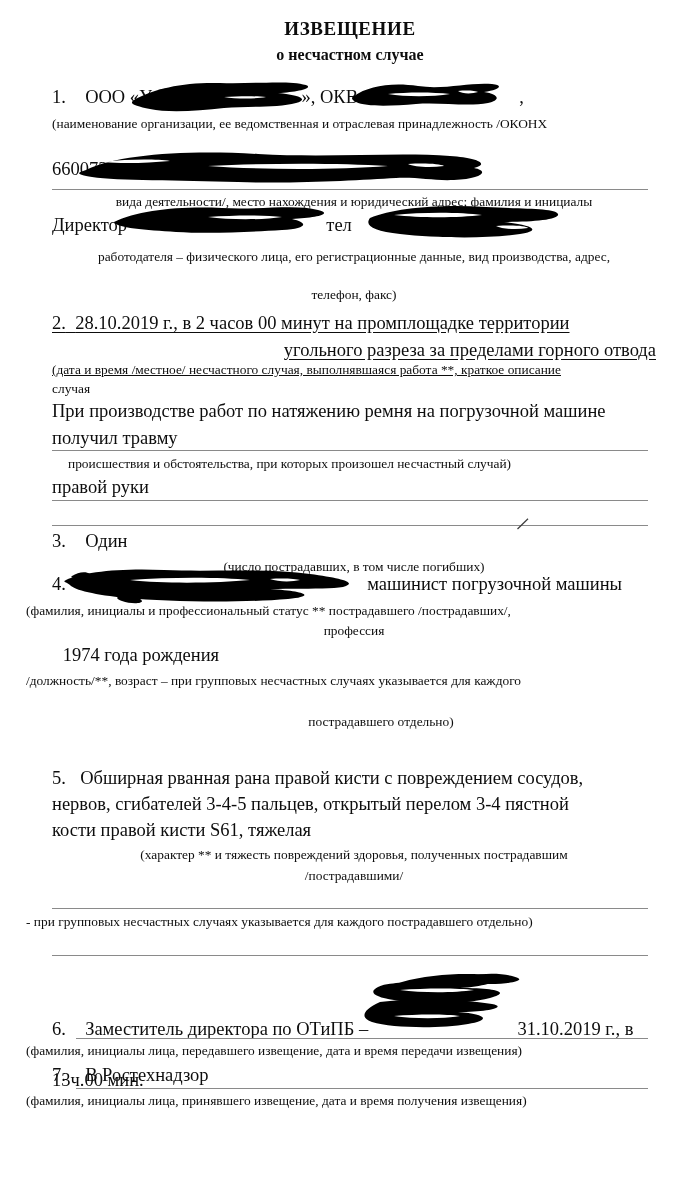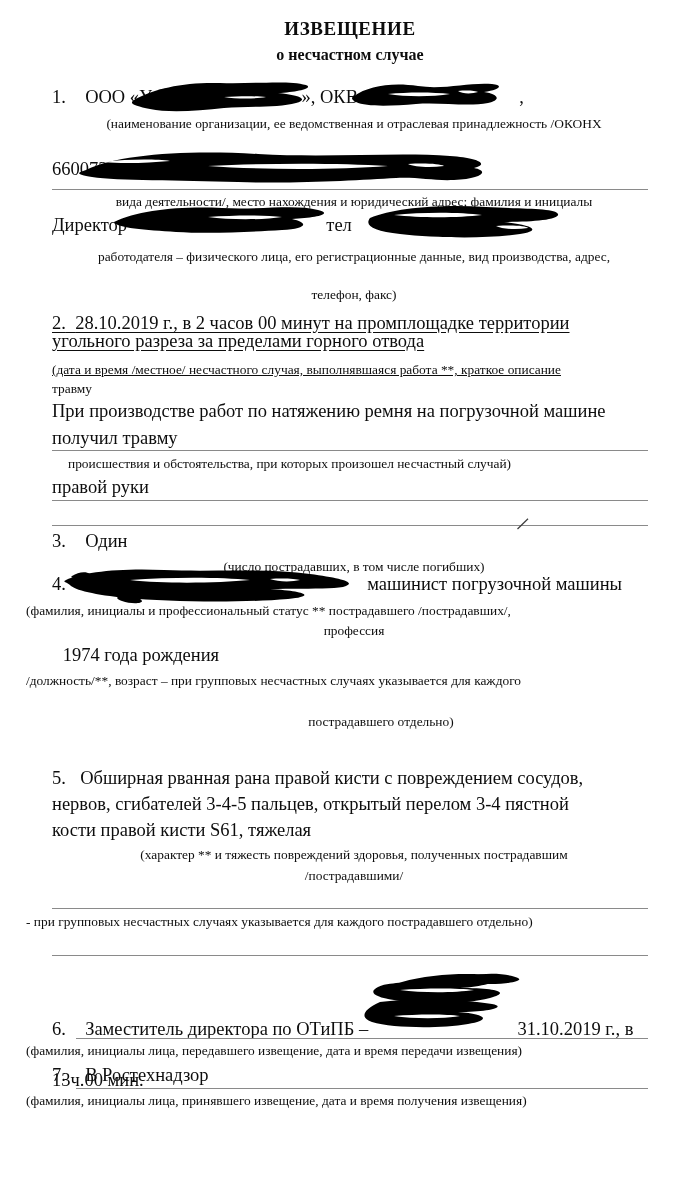--- a/index.html
+++ b/index.html
@@ -90,21 +90,21 @@
   <div class="row pad entry" style="top:84px;">
     <span>1.</span>
     <span style="display:inline-block;width:10px;"></span>
     <span>ООО «У</span>
     <span style="display:inline-block;width:140px;"></span>
     <span>», ОКВ</span>
     <span style="display:inline-block;width:152px;"></span>
     <span>,</span>
   </div>
 
-  <div class="row pad caption" style="top:114px;text-align:center;">
+  <div class="row pad caption" style="top:114px;">
     <span>(наименование организации, ее ведомственная и отраслевая принадлежность /ОКОНХ</span>
   </div>
   <div class="row pad caption center" style="top:148px;">
     <span>основного</span>
   </div>
 
   <div class="row pad entry" style="top:156px;">
     <span>660073</span>
   </div>
   <div class="rule" style="top:189px;"></div>
@@ -122,29 +122,29 @@
   <div class="row pad caption center" style="top:247px;">
     <span>работодателя – физического лица, его регистрационные данные, вид производства, адрес,</span>
   </div>
   <div class="row pad caption center" style="top:285px;">
     <span>телефон, факс)</span>
   </div>
 
   <div class="row pad entry" style="top:310px;">
     <span class="u">2.</span><span class="u">&nbsp;&nbsp;</span><span class="u">28.10.2019 г., в 2 часов 00 минут   на промплощадке территории</span>
   </div>
-  <div class="row pad entry" style="top:328px;">
+  <div class="row pad entry" style="top:337px;text-align:right;">
     <span class="u">угольного разреза за пределами горного отвода</span>
   </div>
 
   <div class="row pad caption" style="top:360px;text-decoration:underline;">
     <span>(дата и время /местное/ несчастного случая, выполнявшаяся работа **, краткое описание</span>
   </div>
   <div class="row pad caption" style="top:379px;">
-    <span>травму</span>
+    <span>случая</span>
   </div>
 
   <div class="row pad entry" style="top:398px;">
     <span>При производстве работ по натяжению ремня на погрузочной машине</span>
   </div>
   <div class="row pad entry" style="top:425px;">
     <span>получил травму</span>
   </div>
   <div class="rule" style="top:450px;"></div>
 

